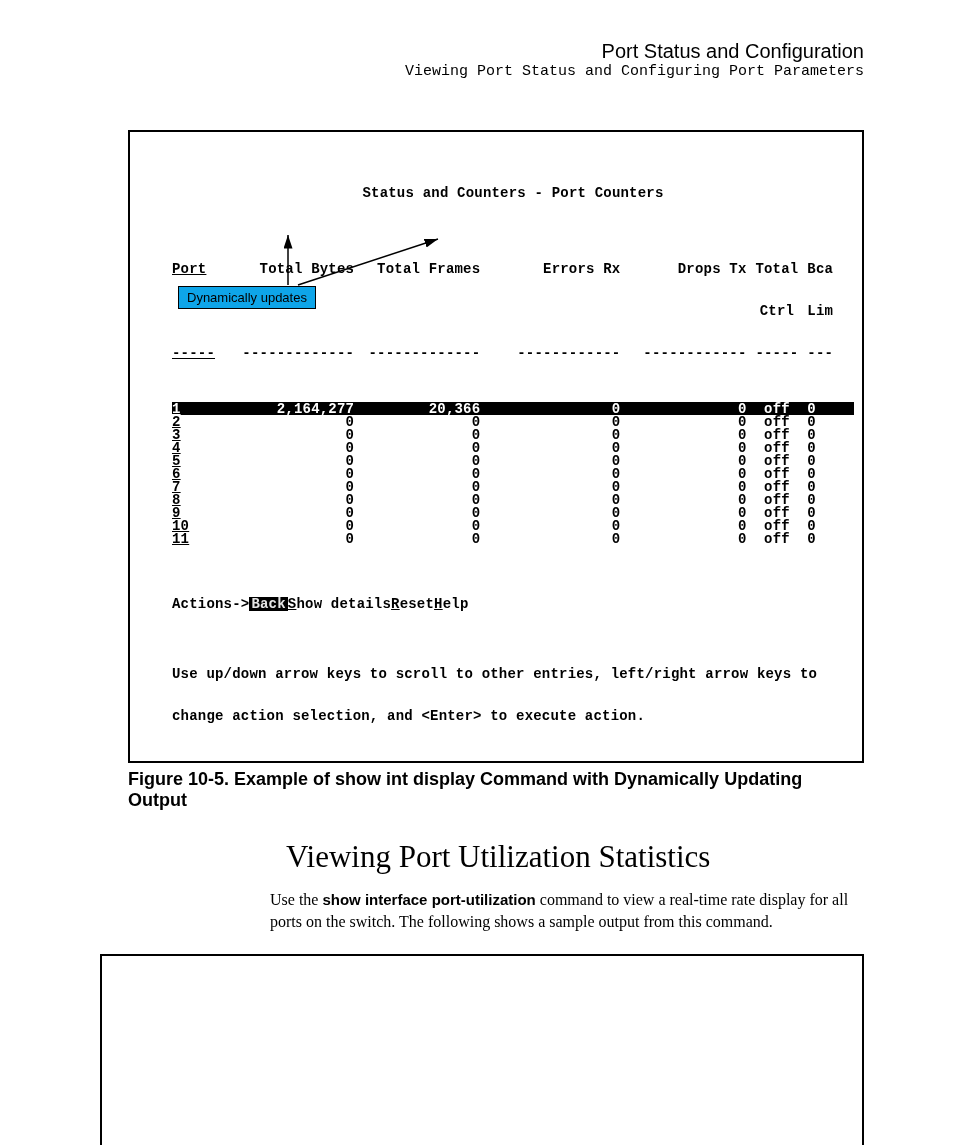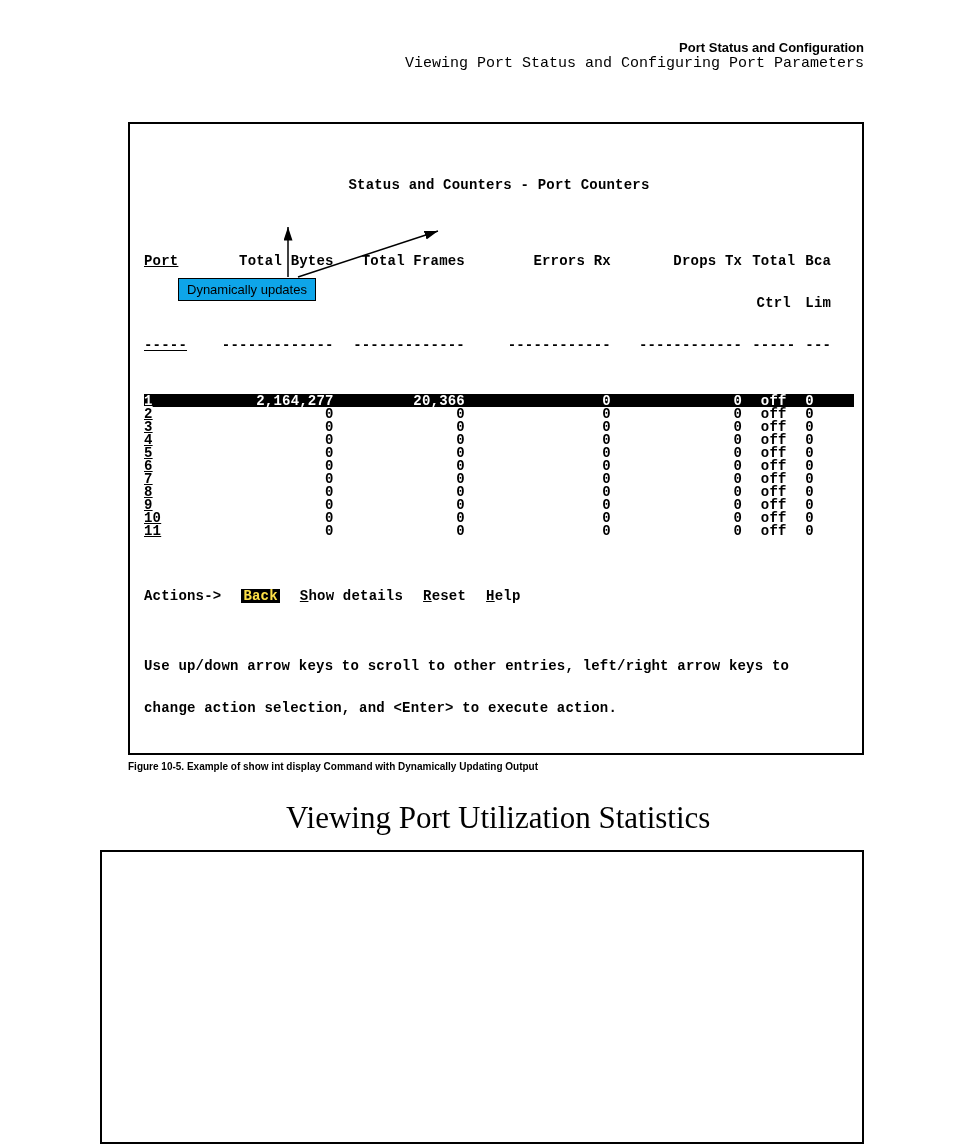--- a/index.html
+++ b/index.html
@@ -15,33 +15,34 @@
     position: relative;
     box-sizing: border-box;
     padding: 40px 90px 0 100px;
   }
   .running-head {
     text-align: right;
     margin-bottom: 50px;
   }
   .running-head .line1 {
     font-family: Arial, Helvetica, sans-serif;
-    font-weight: 700;
-    font-size: 13px;
+    font-weight: 400;
+    font-size: 20px;
   }
   .running-head .line2 {
     font-family: Liberation Mono, monospace;
     font-weight: 400;
     font-size: 15px;
   }
   .figure-box {
     border: 2px solid #000;
     margin: 0 0 6px 28px;
     position: relative;
     box-sizing: border-box;
+    padding-left: 28px;
   }
   .term {
     font-family: "Courier New", Courier, monospace;
     font-weight: 700;
     font-size: 14px;
     line-height: 1.0;
     white-space: pre;
     padding: 26px 8px 10px 14px;
     letter-spacing: 0.2px;
   }
@@ -50,24 +51,24 @@
   .c-port  { width: 60px;  text-align: left; text-decoration: underline;  }
   .c-bytes { width: 135px; text-align: right; }
   .c-frames{ width: 135px; text-align: right; }
   .c-err   { width: 150px; text-align: right; }
   .c-drops { width: 135px; text-align: right; }
   .c-flow  { width: 65px;  text-align: center;}
   .c-lim   { width: 50px;  }
   .row { display: flex; height: 13px; }
   .row.hl .cell { background: #000; color: #fff; }
   .cell { display: inline-block; }
-  .actions-line { margin-top: 10px; display: flex; align-items: center; gap: 20px; }
+  .actions-line { margin-top: 10px; display: flex; align-items: center; }
   .act-label { }
   .act-item { }
-  .act-sel  { background: #000; color: #fde047; padding: 0 2px; }
+  .act-sel  { background: #000; color: #e5e5e5; padding: 0 2px; }
   .u { text-decoration: underline; }
   .help-text { margin-top: 14px; }
   .callout {
     position: absolute;
     left: 48px;
     top: 154px;
     background: #0ea5e9;
     border: 1px solid #000;
     font-family: Arial, Helvetica, sans-serif;
     font-size: 13px;
@@ -75,21 +76,21 @@
   }
   .arrow-svg {
     position: absolute;
     left: 138px;
     top: 97px;
     pointer-events: none;
   }
   .caption {
     font-family: Arial, Helvetica, sans-serif;
     font-weight: 700;
-    font-size: 10px;
+    font-size: 18px;
     margin: 4px 0 28px 28px;
   }
   .body-col { margin-left: 170px; margin-right: 0; }
   .h2 {
     font-family: "Times New Roman", Times, serif;
     font-size: 31px;
     font-weight: 400;
     margin: 0 0 14px 16px;
   }
   .para {
@@ -167,17 +168,20 @@
       </defs>
       <line x1="20" y1="56" x2="20" y2="6" stroke="#000" stroke-width="1.5" marker-end="url(#ah)"></line>
       <line x1="30" y1="56" x2="170" y2="10" stroke="#000" stroke-width="1.5" marker-end="url(#ah)"></line>
     </svg>
   </div>
 
   <div class="caption">Figure 10-5.  Example of show int display Command with Dynamically Updating Output</div>
 
   <div class="body-col">
     <h2 class="h2">Viewing Port Utilization Statistics</h2>
+    <p class="para">
+      <span>Use the </span><b>show interface port-utilization</b><span> command to view a real-time rate display for all ports on the switch. The following shows a sample output from this command.</span>
+    </p>
   </div>
 
   <div class="bigbox"></div>
 
 </div>
 
 </body></html>

